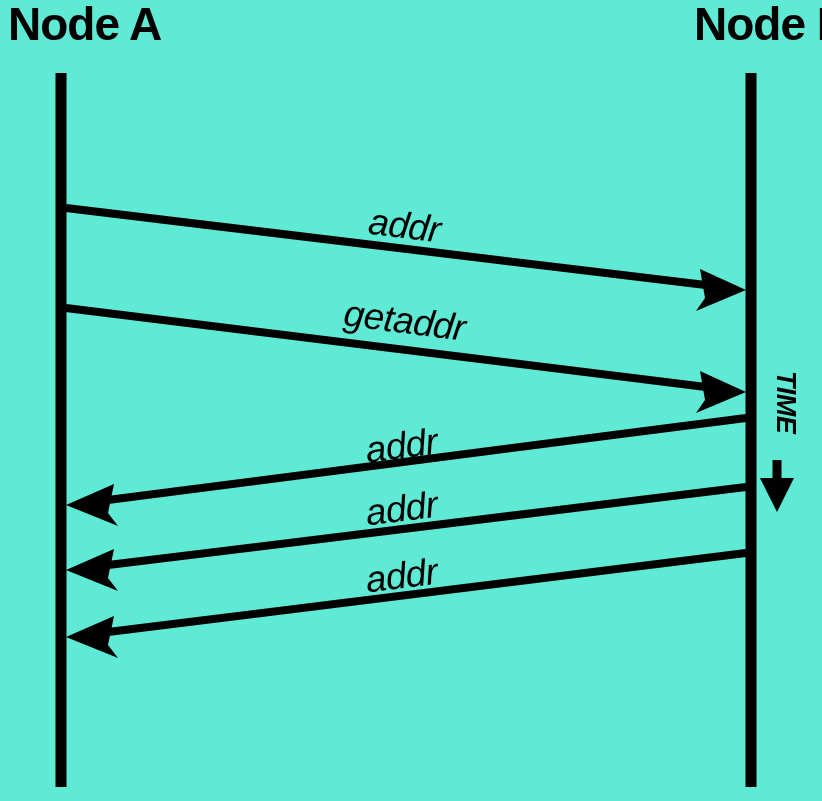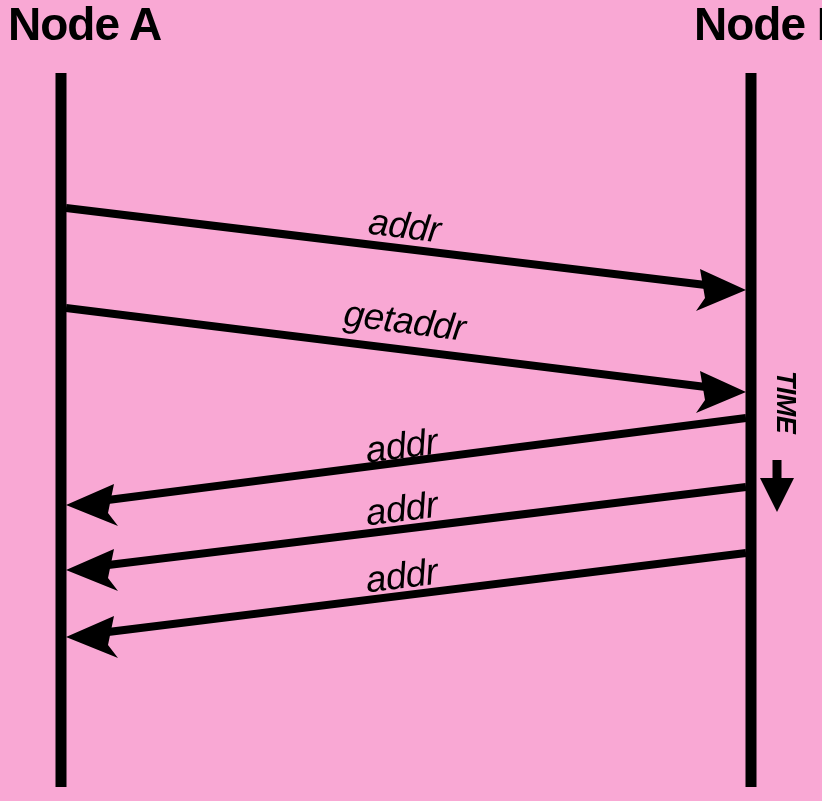--- a/index.html
+++ b/index.html
@@ -7,21 +7,21 @@
     padding: 0;
     background: #ffffff;
   }
   body {
     font-family: "Liberation Sans", sans-serif;
   }
   #diagram-root {
     position: relative;
     width: 822px;
     height: 801px;
-    background: #f9a8d4;
+    background: #5eead4;
     overflow: hidden;
   }
   #diagram-svg {
     display: block;
     width: 822px;
     height: 801px;
   }
   .node-label {
     font-family: "Liberation Sans", sans-serif;
     font-weight: bold;

